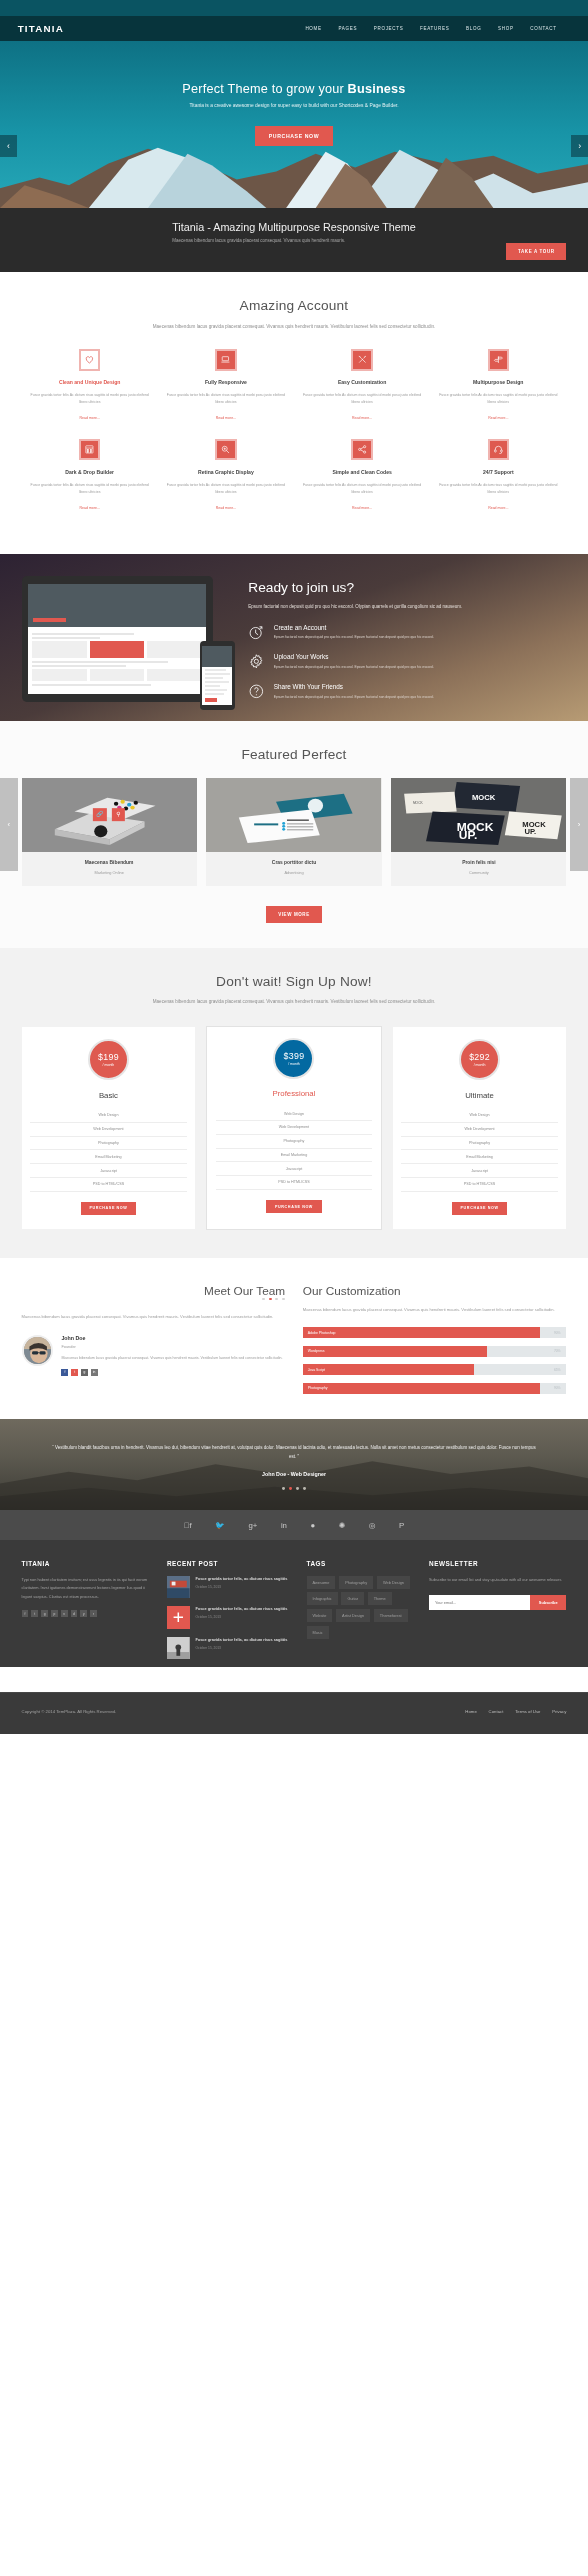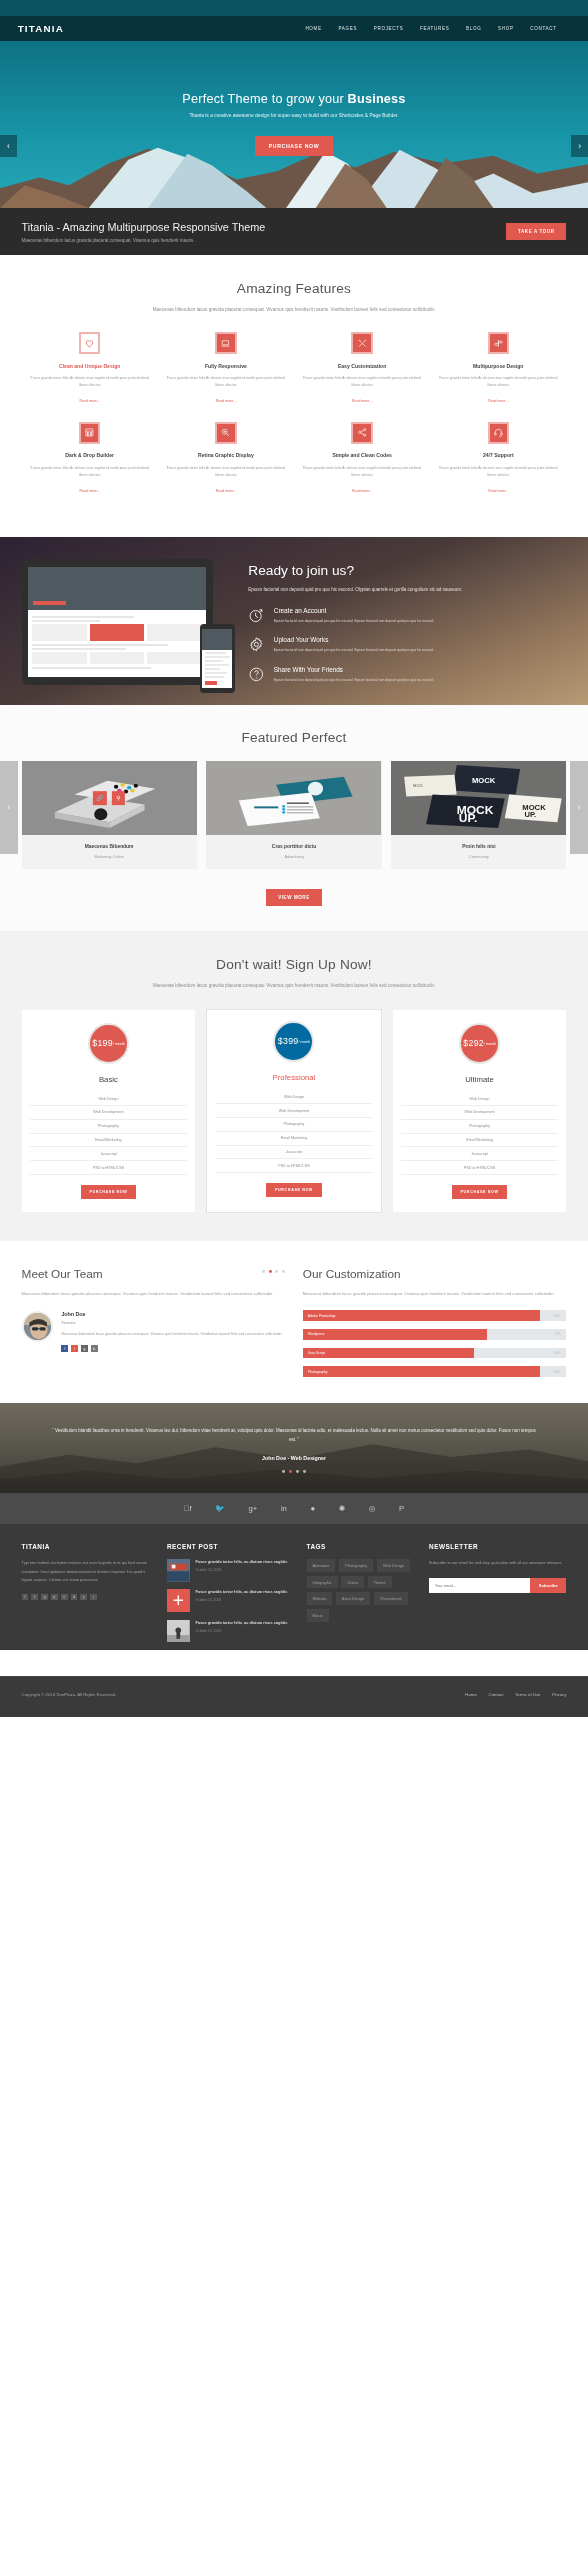--- a/index.html
+++ b/index.html
@@ -22,39 +22,39 @@
   .nav { margin-left:auto; display:flex; gap:16.7px; padding-right:13.7px;}
   .nav a { color:#dfeaec; font-size:4.5px; letter-spacing:0.7px; text-decoration:none;}
 
   
   .hero {
     position:relative; height:167px;
     background: linear-gradient(180deg,#0e7184 0%,#1894a7 55%,#27a8b8 100%);
     overflow:hidden;
   }
   .mountains { position:absolute; left:0; right:0; bottom:0; height:74px; }
-  .hero-content { position:absolute; top:51px; left:0; right:0; text-align:center; }
+  .hero-content { position:absolute; top:41px; left:0; right:0; text-align:center; }
   .hero-title { color:#fff; font-size:12.7px; font-weight:300; letter-spacing:0.2px;}
   .hero-title b { font-weight:bold; }
   .hero-sub { color:#e7f4f6; font-size:4.9px; margin-top:6.9px; }
   .btn-red {
     display:inline-block; background:#e1584f; color:#fff; border:0;
     font-size:5.2px; font-weight:bold; letter-spacing:0.6px; padding:6.9px 13.7px;
     cursor:pointer;
   }
   .hero-btn { margin-top:15.7px; }
   .arrow {
     position:absolute; top:94px; width:16.7px; height:21.6px;
     background:rgba(10,50,58,.55); color:#fff; font-size:8.8px;
     display:flex; align-items:center; justify-content:center; cursor:pointer;
   }
   .arrow.left { left:0; } .arrow.right { right:0; }
 
   
-  .banner { background:#2b2b2b; padding:12.7px 21.6px; display:flex; align-items:center; }
+  .banner { background:#2b2b2b; padding:12.7px 21.6px; display:flex; align-items:center;flex-direction:column; }
   .banner h2 { color:#f0f0f0; font-size:10.8px; font-weight:300; }
   .banner p { color:#a9a9a9; font-size:4.5px; margin-top:4.9px; }
   .banner .btn-red { margin-left:auto; padding:5.9px 11.8px; font-size:4.5px; }
 
   
   .section { padding: 25.5px 21.6px; }
   .sec-title { text-align:center; font-size:13.7px; font-weight:300; color:#555; letter-spacing:0.2px;}
   .sec-desc { text-align:center; font-size:4.6px; color:#8d8d8d; margin-top:9.8px; line-height:1.9; }
 
   
@@ -124,38 +124,38 @@
 
   
   .pricing-sec { background:#f2f2f2; padding:25.5px 21.6px 29px; }
   .price-row { display:flex; gap:11.8px; margin-top:19.6px; }
   .price {
     flex:1; background:#fff; padding:12.7px 8.8px 13.7px; text-align:center;
   }
   .price.featured { background:#fff; box-shadow:0 0 0 1px #e2e2e2; padding-top:10.8px;}
   .circle {
     width:41px; height:41px; border-radius:50%; background:#de5a50; color:#fff;
-    margin:0 auto 10.8px; display:flex; flex-direction:row; align-items:center;
+    margin:0 auto 10.8px; display:flex; flex-direction:column; align-items:center;
     justify-content:center; border:2.9px solid #e5e5e5;
   }
   .circle.dark { background:#0369a1; }
   .circle .amt { font-size:8.8px; font-weight:300; letter-spacing:0.3px;}
   .circle .per { font-size:3.5px; margin-top:1px; }
   .price h4 { font-size:7.8px; font-weight:normal; color:#444; margin-bottom:8.8px;}
   .price h4.hl { color:#e1584f; }
   .price ul { list-style:none; }
   .price li { font-size:3.7px; color:#8d8d8d; padding:4.4px 0; border-bottom:1px solid #ededed;}
   .price .btn-red { margin-top:9.8px; padding:4.9px 8.8px; font-size:3.7px; }
 
   
   .team-sec { padding:25.5px 21.6px; display:flex; gap:17.7px; }
   .col { flex:1; }
   .col h3 { font-size:11.8px; font-weight:300; color:#555; }
   .col > p { font-size:4.1px; color:#9b9b9b; line-height:2; margin-top:8.8px; }
-  .team-head { display:flex; align-items:center; }
+  .team-head { display:flex; align-items:flex-end;flex-direction:column; }
   .dots { margin-left:auto; display:flex; gap:3.9px; padding-bottom:3.9px;}
   .dots i { width:2.9px; height:2.9px; border-radius:50%; background:#d5d5d5; display:block;}
   .dots i.on { background:#e1584f; }
   .member { display:flex; gap:8.8px; margin-top:13.7px; }
   .avatar { width:31px; height:31px; border-radius:50%; flex:none; overflow:hidden;
     border:2px solid #eee; position:relative; background:#caa98f;}
   .member h5 { font-size:5.3px; color:#333; font-weight:bold; }
   .member .role { font-size:3.9px; color:#9b9b9b; margin-top:2.9px;}
   .member p { font-size:3.6px; color:#9b9b9b; line-height:1.95; margin-top:5.9px;}
   .socials { display:flex; gap:2.9px; margin-top:6.9px; }
@@ -252,21 +252,21 @@
 
   <div class="banner">
     <div>
       <h2>Titania - Amazing Multipurpose Responsive Theme</h2>
       <p>Maecenas bibendum lacus gravida placerat consequat. Vivamus quis hendrerit mauris.</p>
     </div>
     <button class="btn-red">TAKE A TOUR</button>
   </div>
 
   <div class="section">
-    <div class="sec-title">Amazing Features</div>
+    <div class="sec-title">Amazing Account</div>
     <div class="sec-desc">Maecenas bibendum lacus gravida placerat consequat. Vivamus quis hendrerit mauris. Vestibulum laoreet felis sed consectetur sollicitudin.</div>
     <div class="feat-grid">
 
       <div class="feat">
         <div class="feat-ico outline">
           <svg viewBox="0 0 24 24" fill="none" stroke="#e1584f" stroke-width="1.6">
               <path d="M12 20s-7-4.6-7-9.2A3.8 3.8 0 0 1 12 8a3.8 3.8 0 0 1 7 2.8C19 15.4 12 20 12 20z"></path>
             </svg>
         </div>
         <h4 class="hl">Clean and Unique Design</h4>

